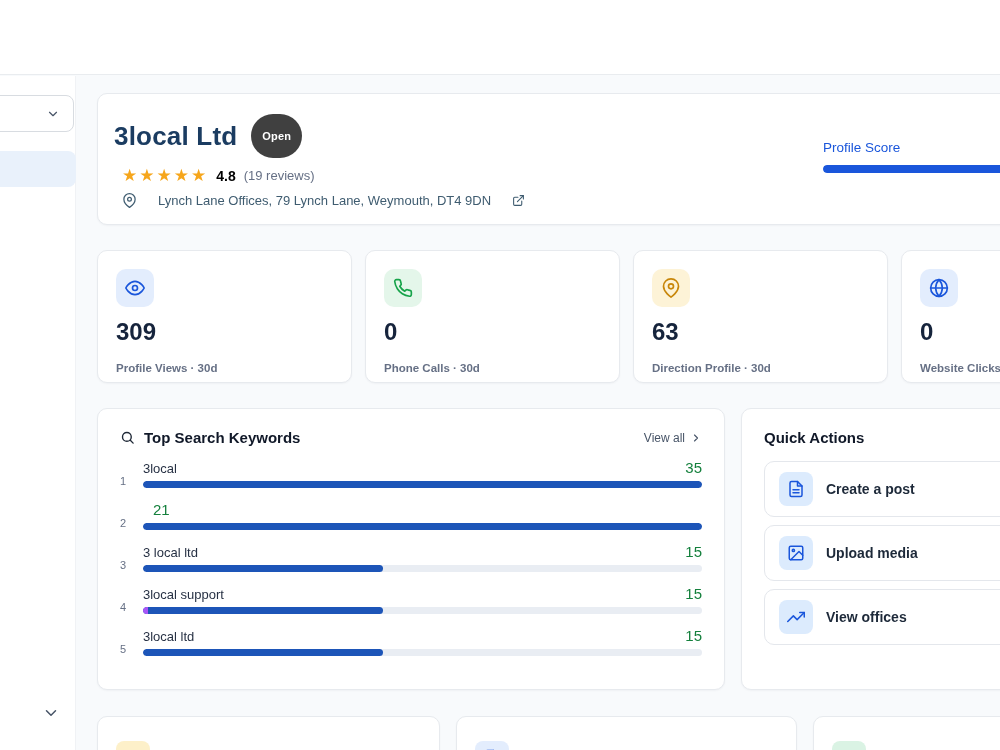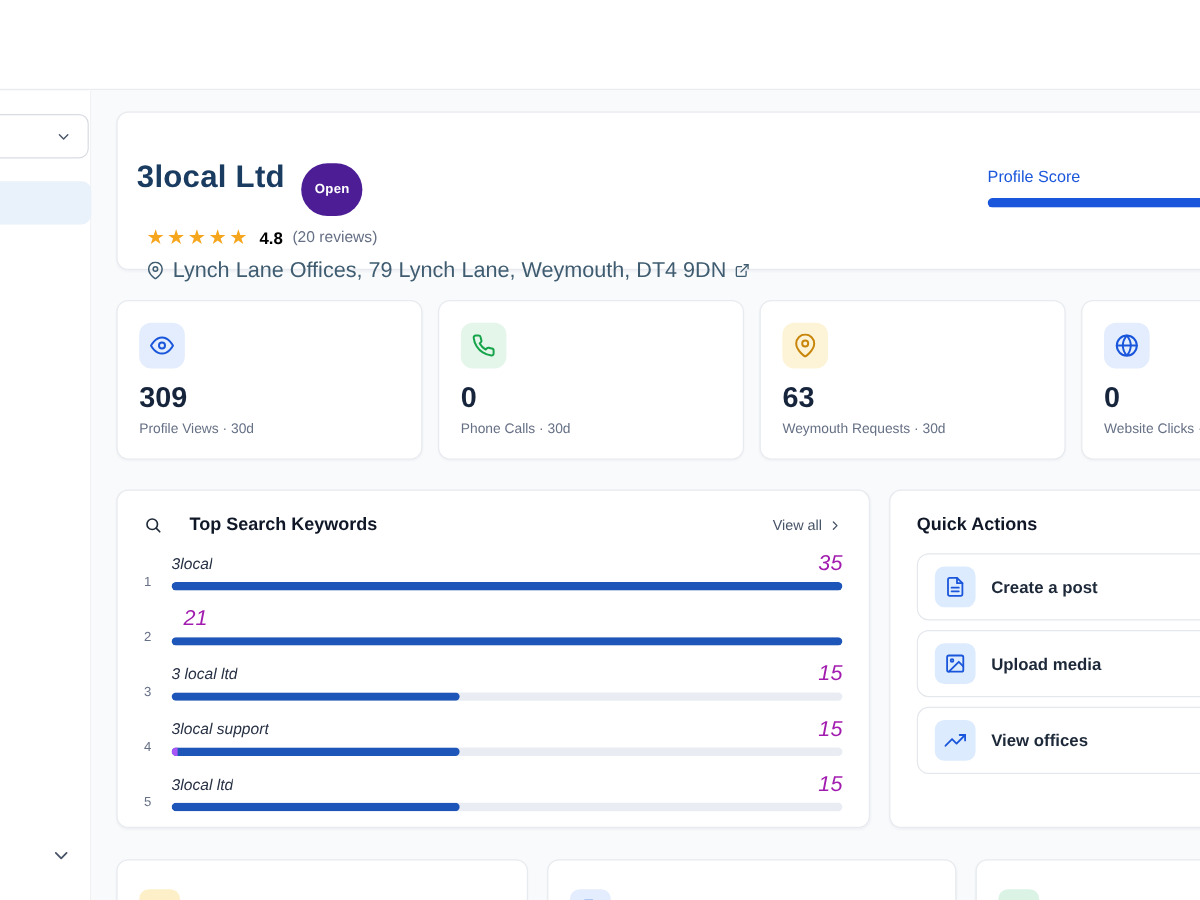--- a/index.html
+++ b/index.html
@@ -42,58 +42,58 @@
     position:absolute; background:#ffffff;
     border:1px solid #e7eaee; border-radius:10px;
     box-shadow:0 1px 2px rgba(16,24,40,0.04);
   }
 
   
   .header-card { left:97px; top:93px; width:990px; height:132px; }
   .title-row { display:flex; align-items:center; gap:14px; padding:20px 0 0 16px; }
   .biz-name { font-size:26px; font-weight:700; color:#1b3c61; letter-spacing:0.2px; }
   .badge-open {
-    background:#4c1d95; color:#ffffff; font-size:11px; font-weight:700;
-    padding:16px 11px; border-radius:999px; letter-spacing:0.2px;margin-top:22px;
+    background:#404040; color:#ffffff; font-size:11px; font-weight:700;
+    padding:16px 11px; border-radius:999px; letter-spacing:0.2px;
   }
   .rating-row { display:flex; align-items:center; gap:8px; padding:9px 0 0 24px; }
   .stars { color:#f6a61c; font-size:17px; letter-spacing:2px; line-height:1; }
   .rating-num { font-size:14px; font-weight:700; color:#000000; }
   .review-count { font-size:13px; color:#667085; }
   .addr-row {
-    display:flex; align-items:center; gap:7px; padding:9px 0 0 24px;
-    color:#3f5c70; font-size:18px; cursor:pointer; width:fit-content;
+    display:flex; align-items:center; gap:21px; padding:9px 0 0 24px;
+    color:#3f5c70; font-size:13px; cursor:pointer; width:fit-content;
   }
   .score-block { position:absolute; left:725px; top:46px; width:300px; }
   .score-label { color:#1a56db; font-size:13.5px; font-weight:500; }
   .score-track { margin-top:10px; height:8px; border-radius:4px; background:#e6edf9; overflow:hidden; }
   .score-fill { height:100%; background:#1a56db; border-radius:4px; }
 
   
   .stat-card { top:250px; width:255px; height:133px; padding:18px; }
   .chip { width:38px; height:38px; border-radius:10px; display:flex; align-items:center; justify-content:center; }
   .chip-blue   { background:#e3edfd; color:#1a56db; }
   .chip-green  { background:#e4f6ea; color:#16a34a; }
   .chip-amber  { background:#fdf3d7; color:#c8860a; }
   .chip-yellow { background:#fdf0c9; color:#f0a009; }
   .chip-mint   { background:#daf3e4; color:#17a34a; }
   .stat-value { margin-top:13px; font-size:24px; font-weight:800; color:#16243c; line-height:1; }
-  .stat-label { margin-top:8px; font-size:11.5px; color:#667085; }
+  .stat-label { margin-top:18px; font-size:11.5px; color:#667085;font-weight:bold; }
 
   
   .kw-card { left:97px; top:408px; width:628px; height:282px; padding:20px 22px 0 22px; }
-  .kw-head { display:flex; align-items:center;gap:14px; }
+  .kw-head { display:flex; align-items:center; }
   .kw-title { margin-left:9px; font-size:15px; font-weight:700; color:#101828; }
   .view-all { margin-left:auto; display:flex; align-items:center; gap:5px; color:#475467; font-size:12px; cursor:pointer; }
   .kw-list { margin-top:13px; }
   .kw-row { display:grid; grid-template-columns:14px 1fr; column-gap:9px; margin-bottom:13px; }
   .kw-rank { font-size:11px; color:#667085; align-self:end; padding-bottom:1px; }
-  .kw-line { display:flex; justify-content:space-between; align-items:center;font-style:italic; }
+  .kw-line { display:flex; justify-content:space-between; align-items:flex-end; }
   .kw-term { font-size:13px; color:#273144; white-space:nowrap; overflow:hidden; }
-  .kw-val { font-size:18px; color:#a21caf; padding-left:10px; }
+  .kw-val { font-size:15px; color:#15803d; padding-left:10px; }
   .kw-bar { margin-top:5px; height:7px; background:#e9edf3; border-radius:4px; overflow:hidden; }
   .kw-fill { position:relative; height:100%; width:0; background:#1d55b8; border-radius:4px; }
   .kw-accent { position:absolute; left:0; top:0; height:100%; width:0; background:#a855f7; border-radius:4px 0 0 4px; }
 
   
   .qa-card { left:741px; top:408px; width:340px; height:282px; padding:20px 22px; }
   .qa-title { font-size:15px; font-weight:700; color:#101828; }
   .qa-list { margin-top:15px; }
   .qa-btn {
     height:56px; border:1px solid #e4e7ec; border-radius:10px; background:#fff;
@@ -129,21 +129,21 @@
 </div>
 
 <div class="card header-card">
   <div class="title-row">
     <span class="biz-name">3local Ltd</span>
     <span class="badge-open">Open</span>
   </div>
   <div class="rating-row">
     <span class="stars">★★★★★</span>
     <span class="rating-num">4.8</span>
-    <span class="review-count">(20 reviews)</span>
+    <span class="review-count">(19 reviews)</span>
   </div>
   <div class="addr-row">
     <span>
       <svg width="15" height="15" viewBox="0 0 24 24" fill="none" stroke="currentColor" stroke-width="2" stroke-linecap="round" stroke-linejoin="round">
           <path d="M21 10c0 7-9 13-9 13s-9-6-9-13a9 9 0 0 1 18 0z"></path>
           <circle cx="12" cy="10" r="3"></circle>
         </svg>
     </span>
     <span>Lynch Lane Offices, 79 Lynch Lane, Weymouth, DT4 9DN</span>
     <span>
@@ -184,21 +184,21 @@
 </div>
 
 <div class="card stat-card" style="left:633px;">
   <div class="chip chip-amber">
     <svg width="20" height="20" viewBox="0 0 24 24" fill="none" stroke="currentColor" stroke-width="2" stroke-linecap="round" stroke-linejoin="round">
         <path d="M21 10c0 7-9 13-9 13s-9-6-9-13a9 9 0 0 1 18 0z"></path>
         <circle cx="12" cy="10" r="3"></circle>
       </svg>
   </div>
   <div class="stat-value">63</div>
-  <div class="stat-label">Weymouth Requests · 30d</div>
+  <div class="stat-label">Direction Profile · 30d</div>
 </div>
 
 <div class="card stat-card" style="left:901px;">
   <div class="chip chip-blue">
     <svg width="20" height="20" viewBox="0 0 24 24" fill="none" stroke="currentColor" stroke-width="2" stroke-linecap="round" stroke-linejoin="round">
         <circle cx="12" cy="12" r="10"></circle>
         <path d="M2 12h20"></path>
         <path d="M12 2a15.3 15.3 0 0 1 4 10 15.3 15.3 0 0 1-4 10 15.3 15.3 0 0 1-4-10 15.3 15.3 0 0 1 4-10z"></path>
       </svg>
   </div>

